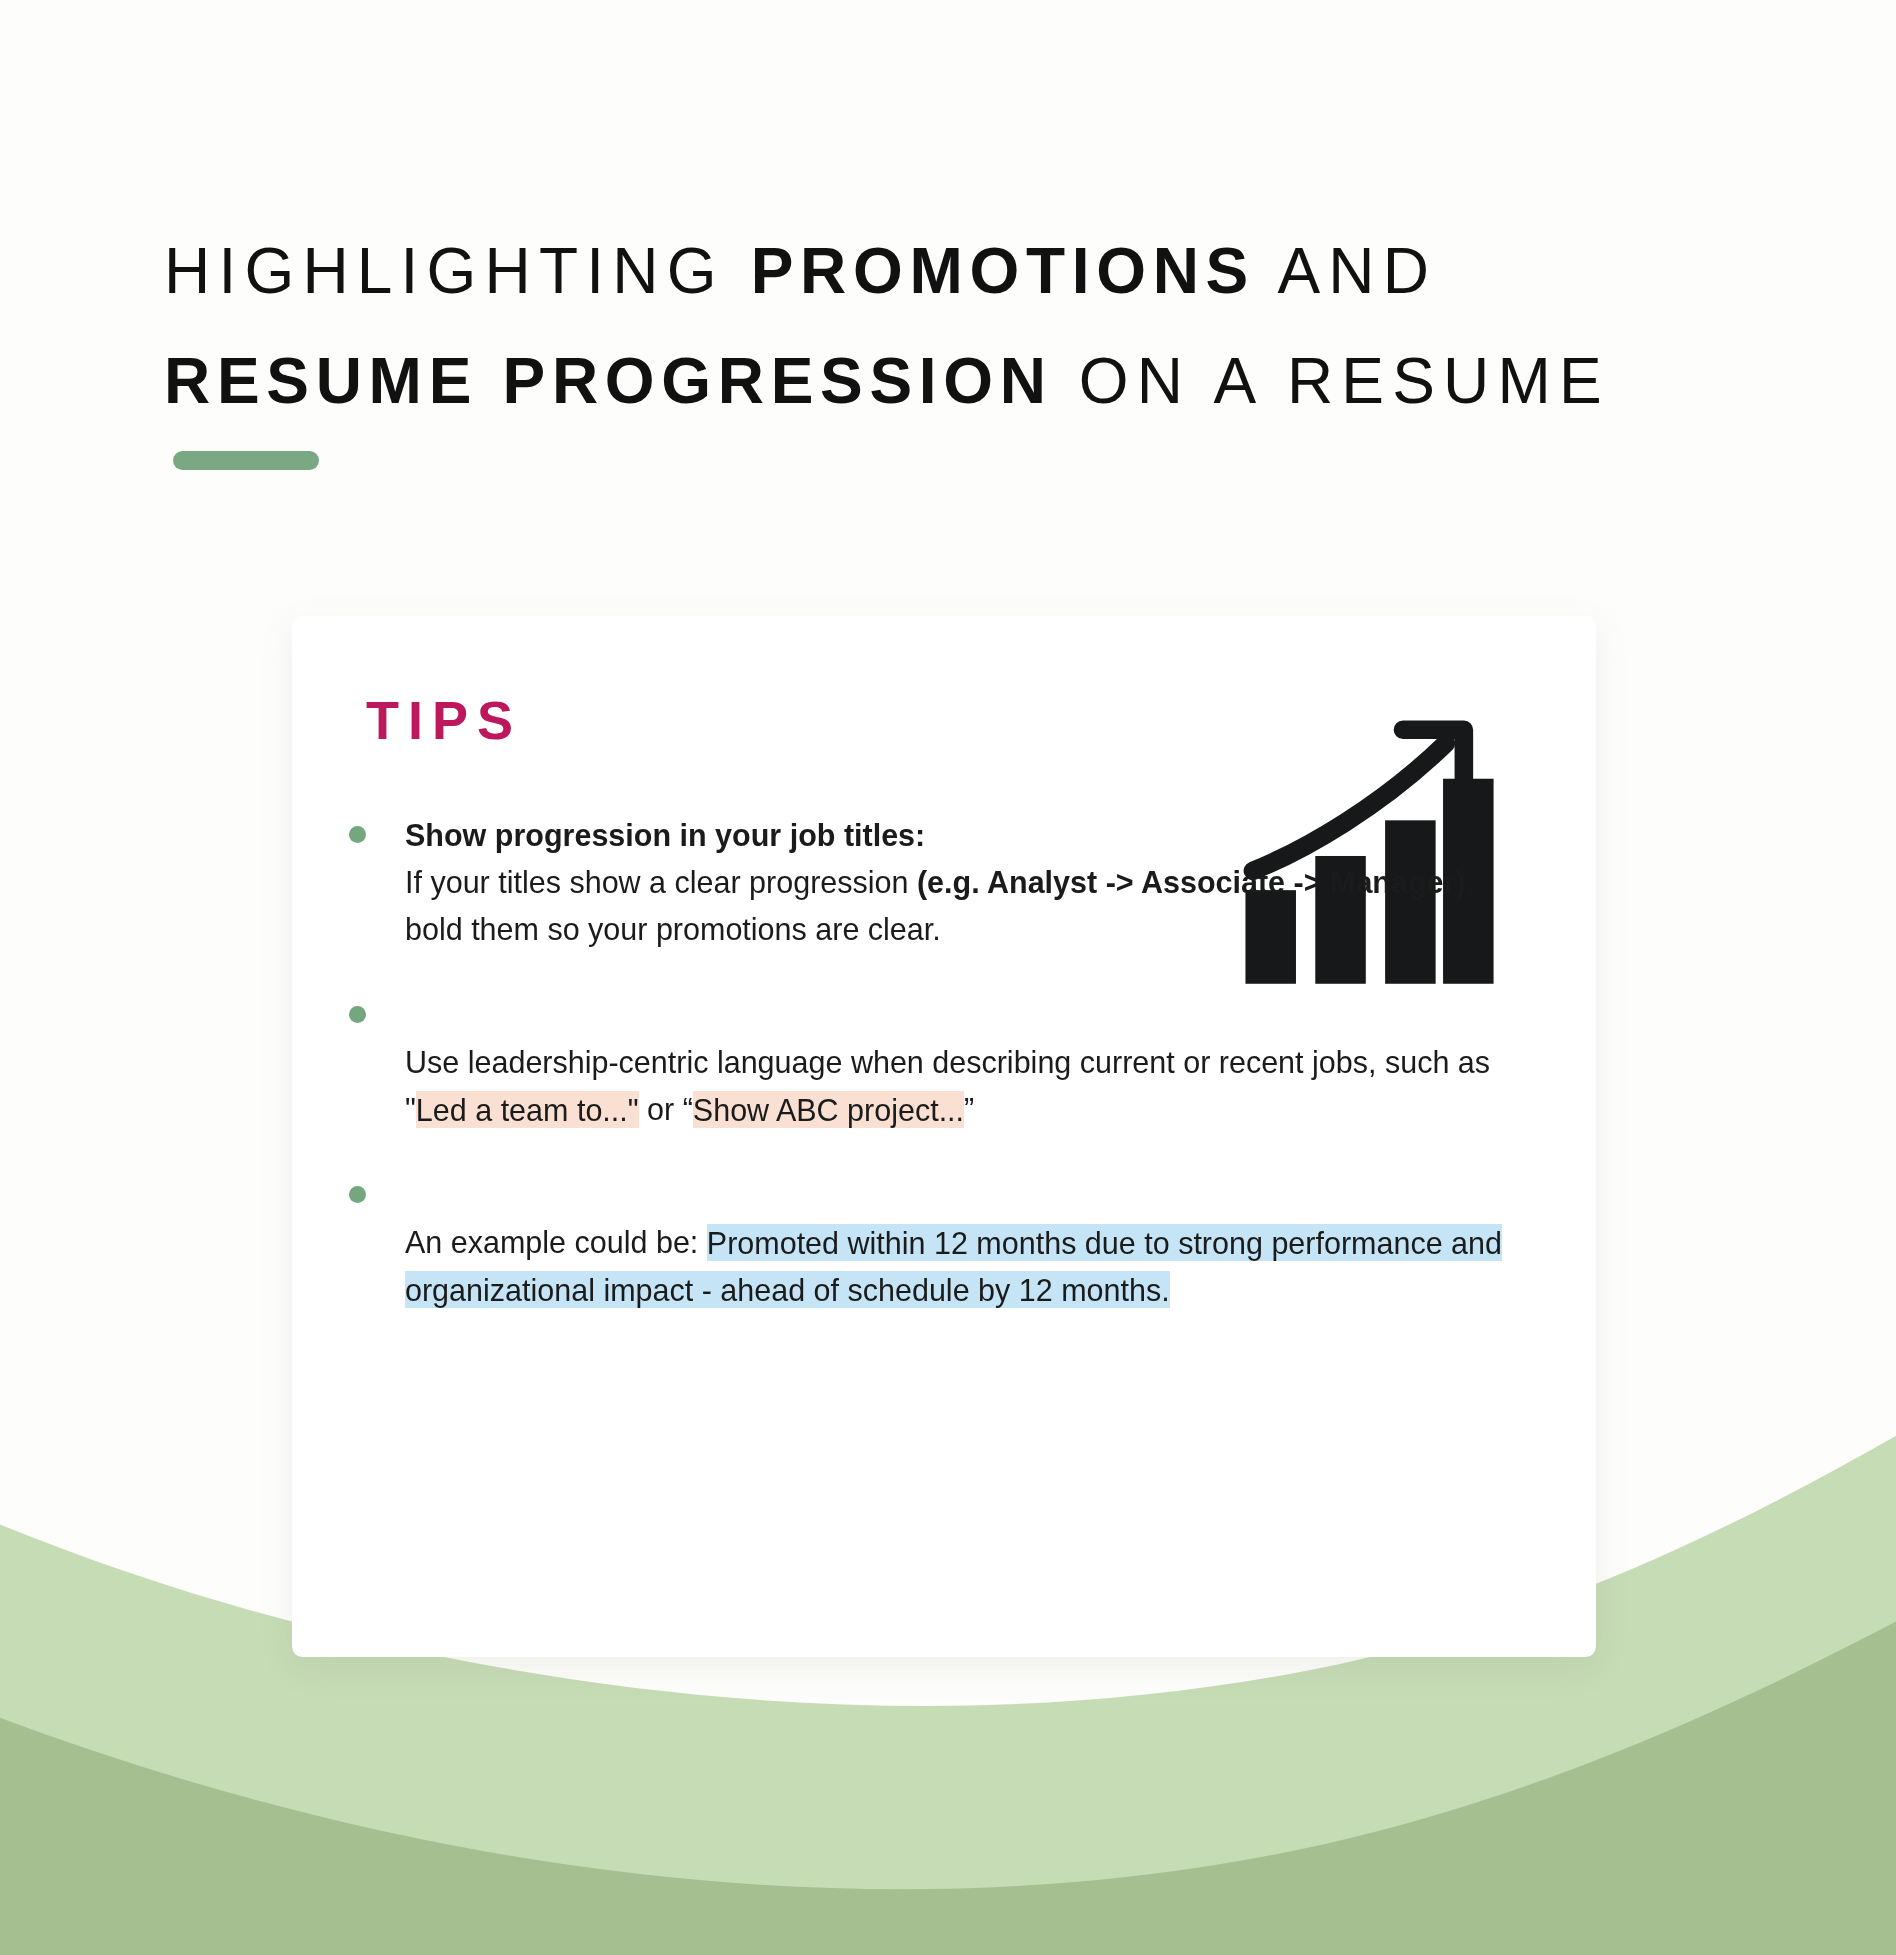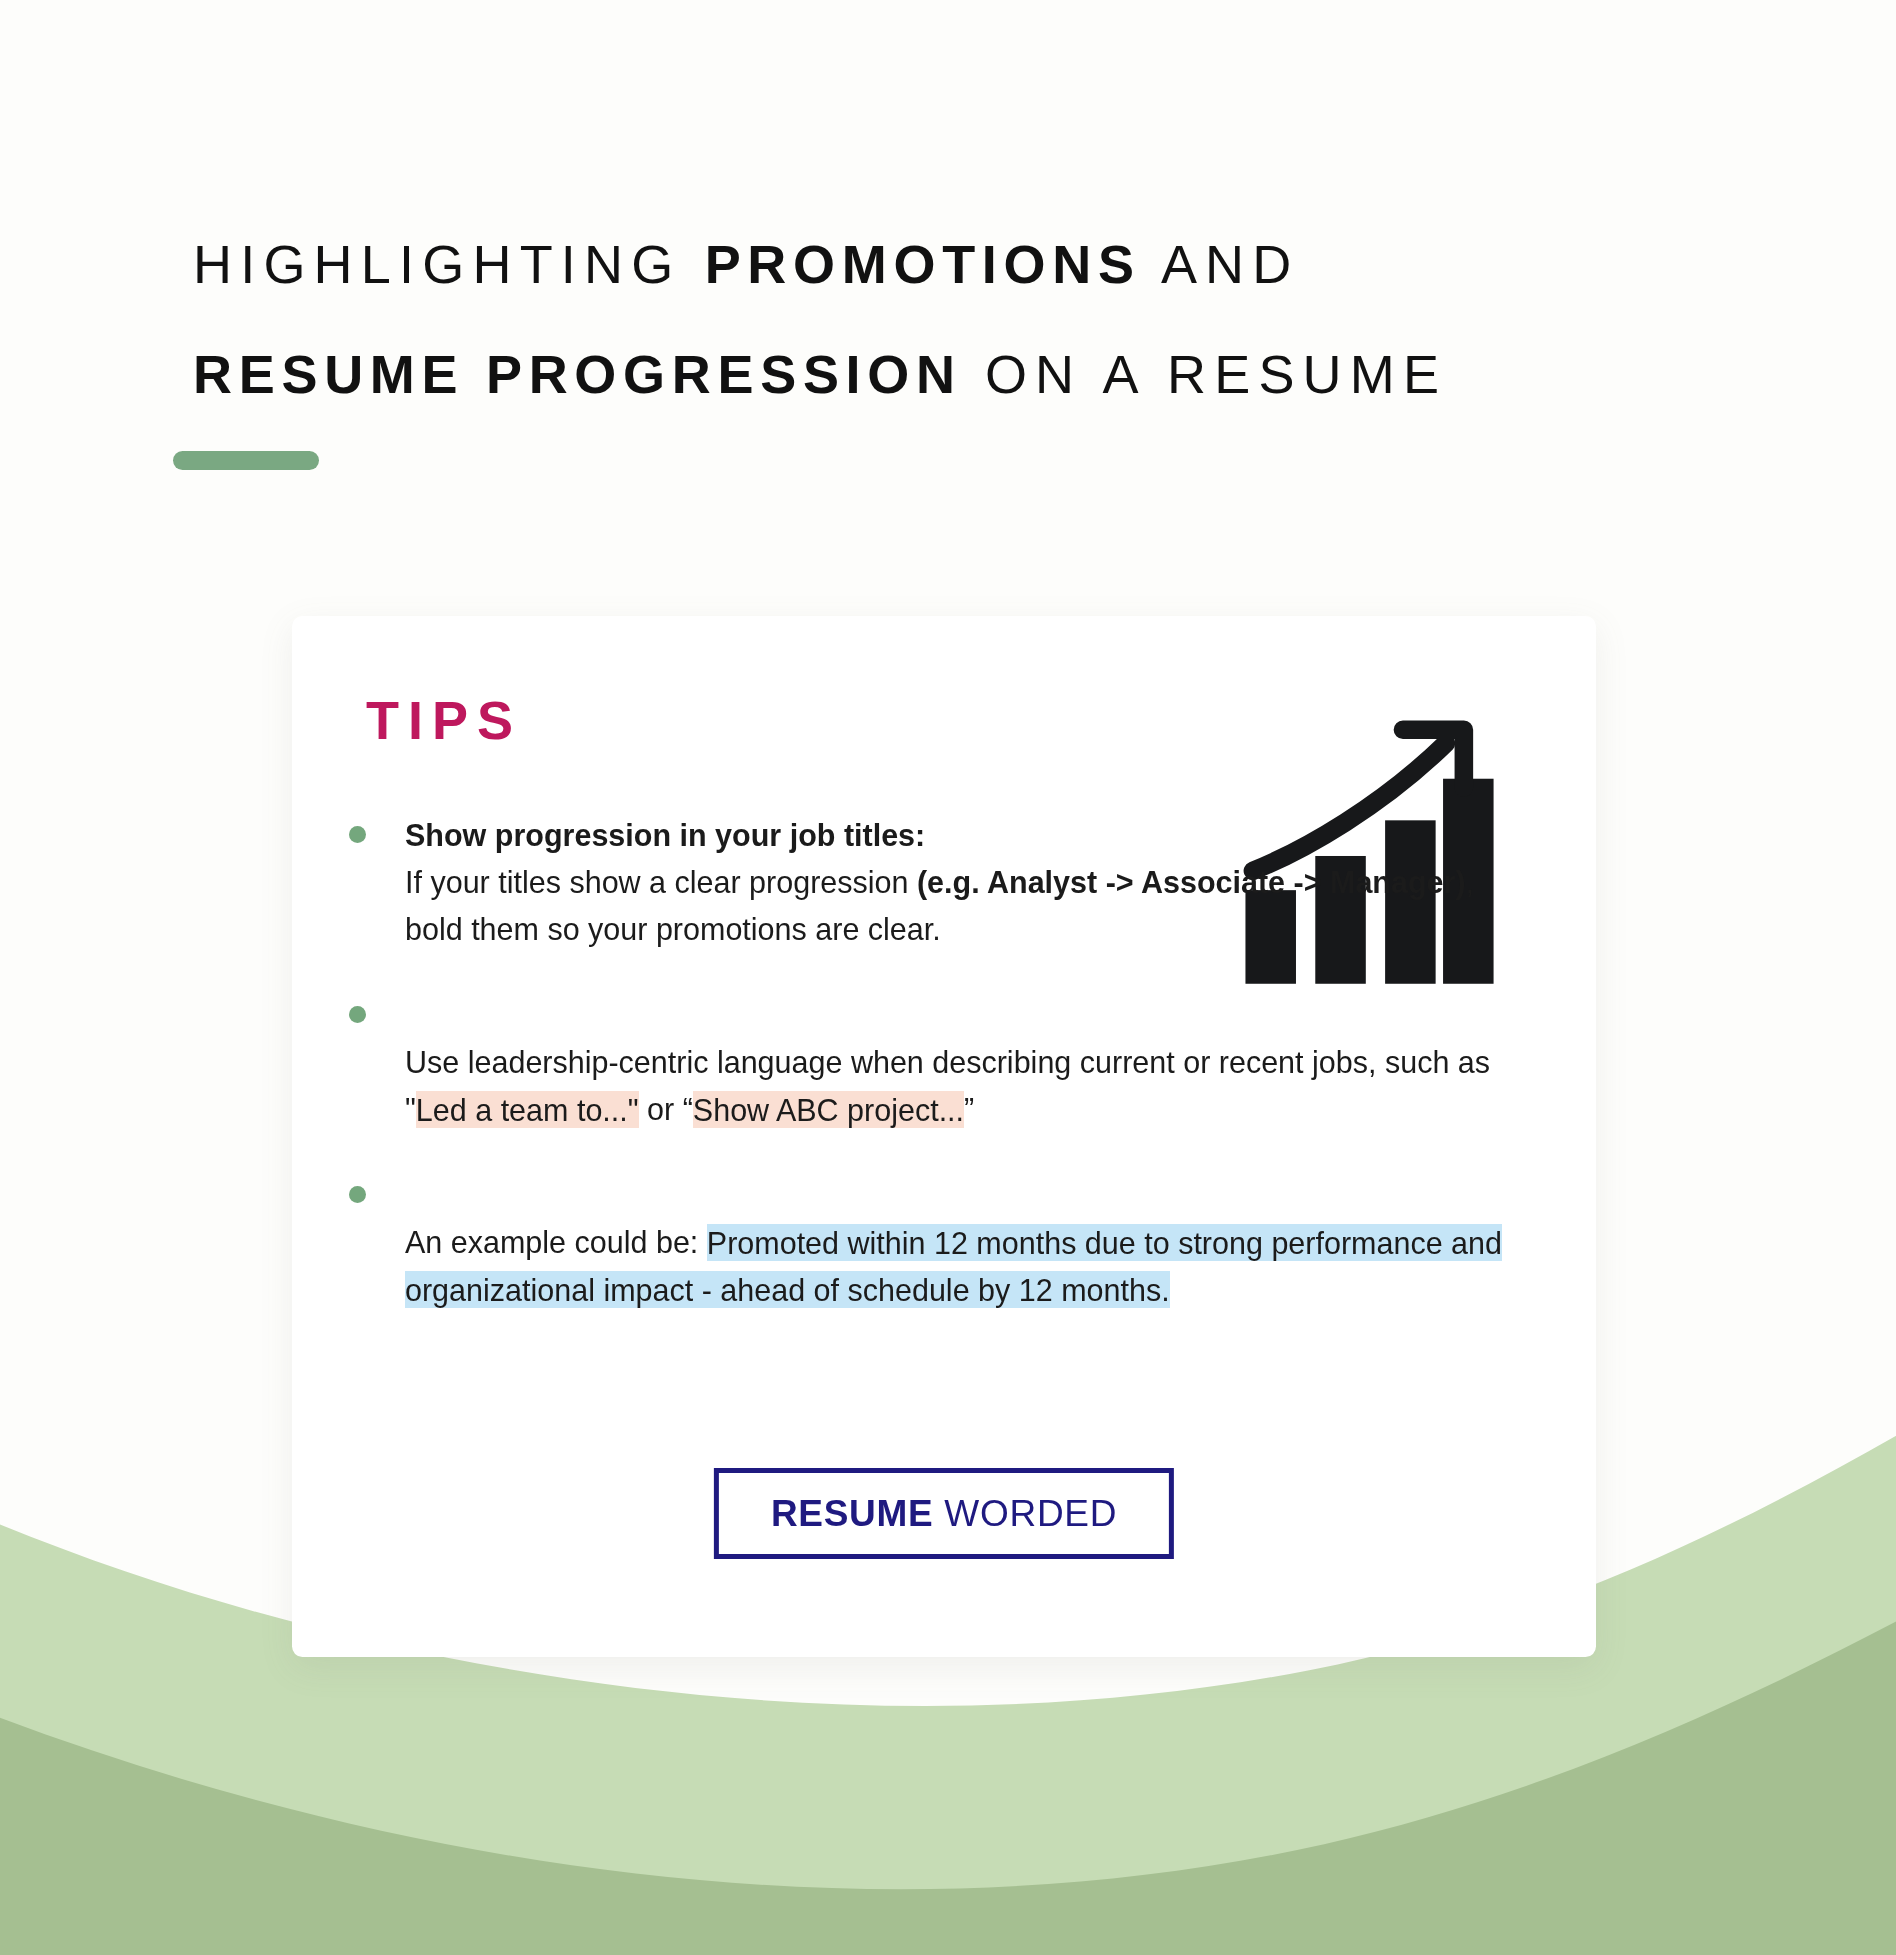--- a/index.html
+++ b/index.html
@@ -21,26 +21,26 @@
     position: absolute;
     left: 0; top: 0;
     width: 1897px; height: 1955px;
     z-index: 0;
     pointer-events: none;
   }
 
   
   #page-title {
     position: absolute;
-    left: 193px;
+    left: 164px;
     top: 173px;
     width: 1562px;
     z-index: 3;
     color: #111111;
-    font-size: 54px;
+    font-size: 64px;
     line-height: 110px;
     letter-spacing: 8.2px;
     font-weight: 400;
     white-space: pre-wrap;
   }
   #page-title .strong { font-weight: 700; letter-spacing: 6.7px; }
 
   #title-accent-bar {
     position: absolute;
     left: 173px;
@@ -187,16 +187,15 @@
       <div class="tip-text"><br><span>Use leadership-centric language when describing current or recent jobs, such as "</span><span class="hl-pink">Led a team to..."</span><span> or “</span><span class="hl-pink">Show ABC project...</span><span>”</span></div>
     </div>
 
     <div class="tip-item">
       <span class="tip-bullet"></span>
       <div class="tip-text"><br><span>An example could be: </span><span class="hl-blue">Promoted within 12 months due to strong performance and organizational impact - ahead of schedule by 12 months.</span></div>
     </div>
 
   </div>
 
-  <div id="resume-worded-logo"><span class="lw1">RESUME</span> <span class="lw2">WORDED</span></div>
 
 </section>
 
 
 </body></html>

